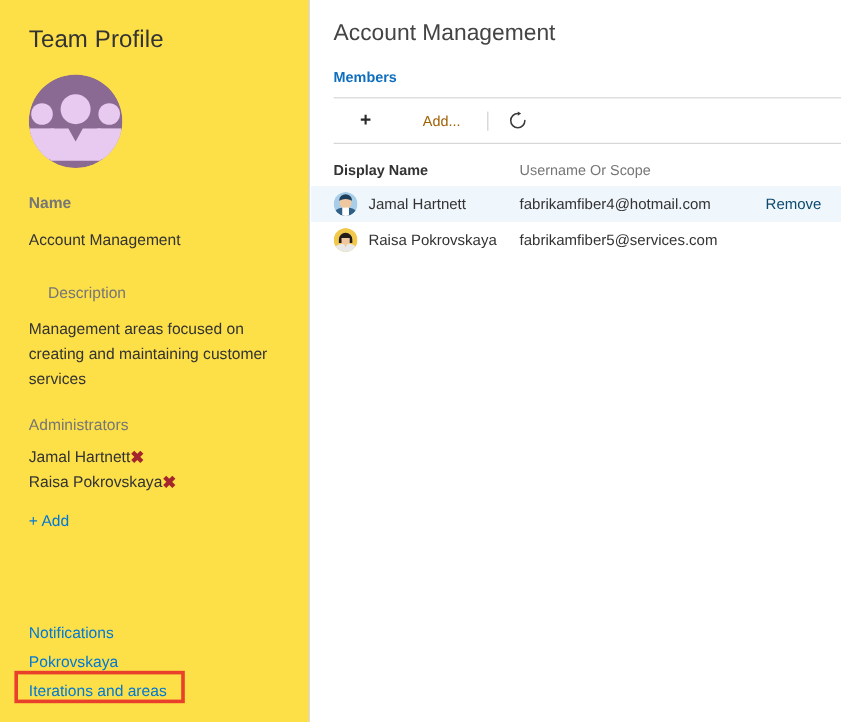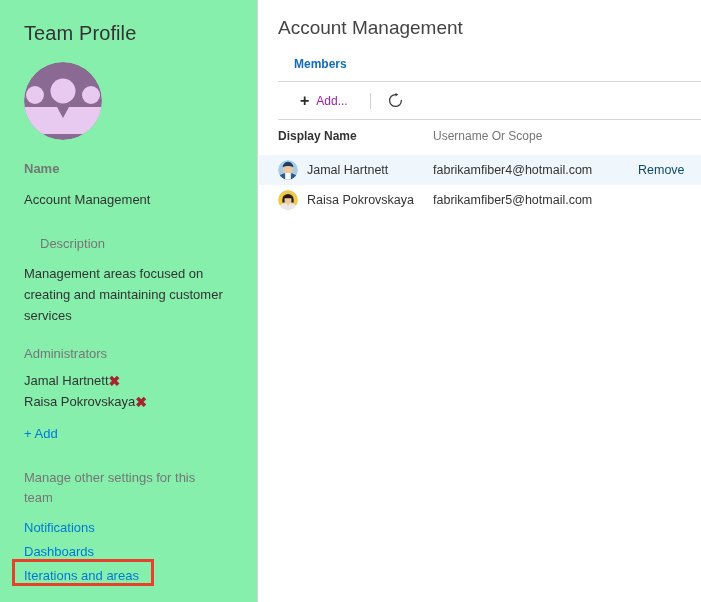--- a/index.html
+++ b/index.html
@@ -19,21 +19,21 @@
 
   
   #left-panel {
     position: absolute;
     left: 0;
     top: 0;
     width: 258px;
     height: 602px;
     box-sizing: border-box;
     border-right: 1px solid #d4d4d4;
-    background: #86efac;
+    background: #fde047;
   }
 
   #page-title {
     position: absolute;
     left: 24px;
     top: 22px;
     font-size: 20px;
     font-weight: 400;
     color: #333333;
     letter-spacing: 0.1px;
@@ -155,21 +155,20 @@
   }
 
   #members-tab {
     position: absolute;
     left: 19px;
     top: 57px;
     font-size: 12px;
     font-weight: bold;
     color: #106ebe;
     cursor: pointer;
-    margin-left: 16px;
   }
 
   #toolbar {
     position: absolute;
     left: 19px;
     top: 81px;
     width: 423px;
     height: 39px;
     border-top: 1px solid #d6d6d6;
     border-bottom: 1px solid #d6d6d6;
@@ -188,21 +187,22 @@
   .plus-glyph {
     font-size: 16px;
     font-weight: bold;
     color: #2a2a2a;
     line-height: 1;
     margin-right: 7px;
     font-family: "Liberation Sans", sans-serif;
   }
   #add-button-label {
     font-size: 12px;
-    color: #a21caf;
+    color: #a16207;
+    margin-left: 36px;
   }
   #toolbar-divider {
     width: 1px;
     height: 16px;
     background: #d0d0d0;
     margin: 0 14px 0 18px;
   }
   #refresh-button {
     cursor: pointer;
     width: 22px;
@@ -214,20 +214,21 @@
 
   
   #members-table {
     position: absolute;
     left: 0;
     top: 129px;
     width: 442px;
   }
   .tbl-header {
     display: flex;
+    align-items: center;
     height: 26px;
     padding-left: 19px;
     box-sizing: border-box;
   }
   .th-display-name {
     width: 155px;
     font-size: 12px;
     font-weight: bold;
     color: #333333;
   }
@@ -315,25 +316,24 @@
       <span class="remove-x">✖</span>
     </div>
     <div class="admin-row">
       <span class="admin-name">Raisa Pokrovskaya</span>
       <span class="remove-x">✖</span>
     </div>
   </div>
 
   <div id="add-admin-link">+ Add</div>
 
-  <div id="manage-text">Manage other settings for this team</div>
 
   <div id="settings-links">
     <a class="settings-link">Notifications</a>
-    <a class="settings-link">Dashboards</a>
+    <a class="settings-link">Pokrovskaya</a>
     <a class="settings-link">Iterations and areas</a>
   </div>
 
   <div id="highlight-box"></div>
 </div>
 
 <div id="right-panel">
 
   <div id="section-title">Account Management</div>
 
@@ -396,17 +396,17 @@
               <rect width="20" height="20" fill="#f2c84b"></rect>
               <path d="M0 20 c0-5 4-7 10-7 s10 2 10 7 z" fill="#e8e8e8"></path>
               <circle cx="10" cy="9" r="5" fill="#f0c8a0"></circle>
               <path d="M4.4 9.5 a5.6 5.6 0 0 1 11.2 0 l0 3 l-2.2 0 l0 -4.2 l-6.8 0 l0 4.2 l-2.2 0 z" fill="#211c19"></path>
               <path d="M8.6 13 l1.4 3.4 l1.4 -3.4 z" fill="#f0c8a0"></path>
             </g>
           </svg>
         </span>
         <span>Raisa Pokrovskaya</span>
       </div>
-      <div class="cell-username">fabrikamfiber5@hotmail.com</div>
+      <div class="cell-username">fabrikamfiber5@services.com</div>
       <div class="cell-action"></div>
     </div>
   </div>
 </div>
 
 </body></html>

